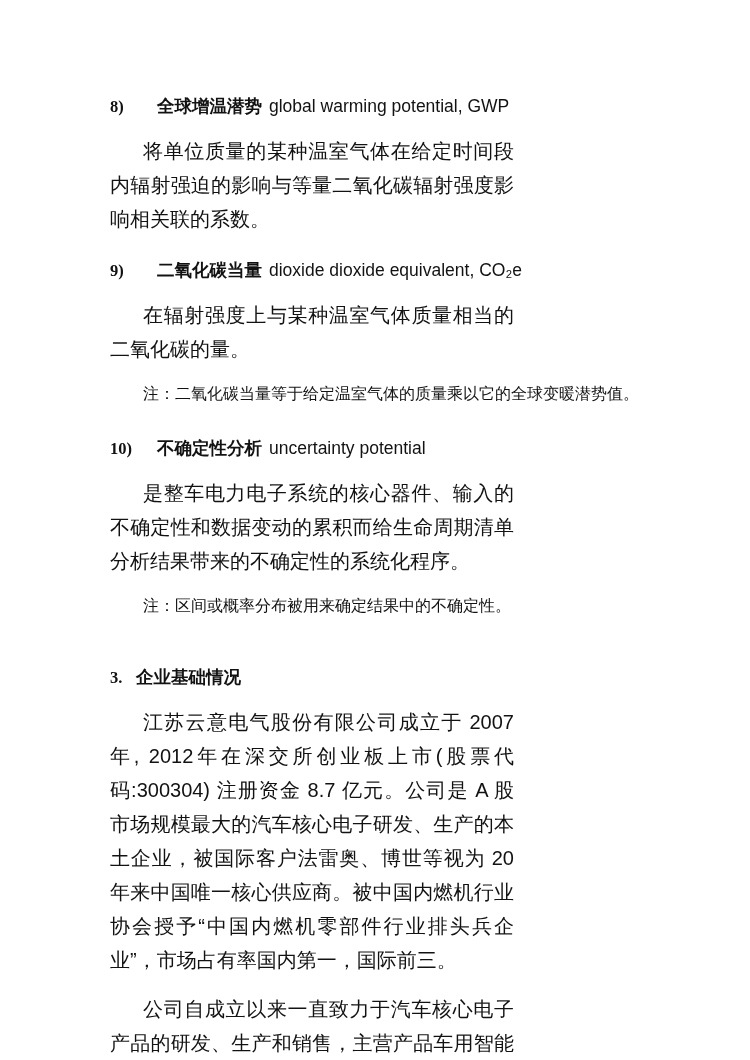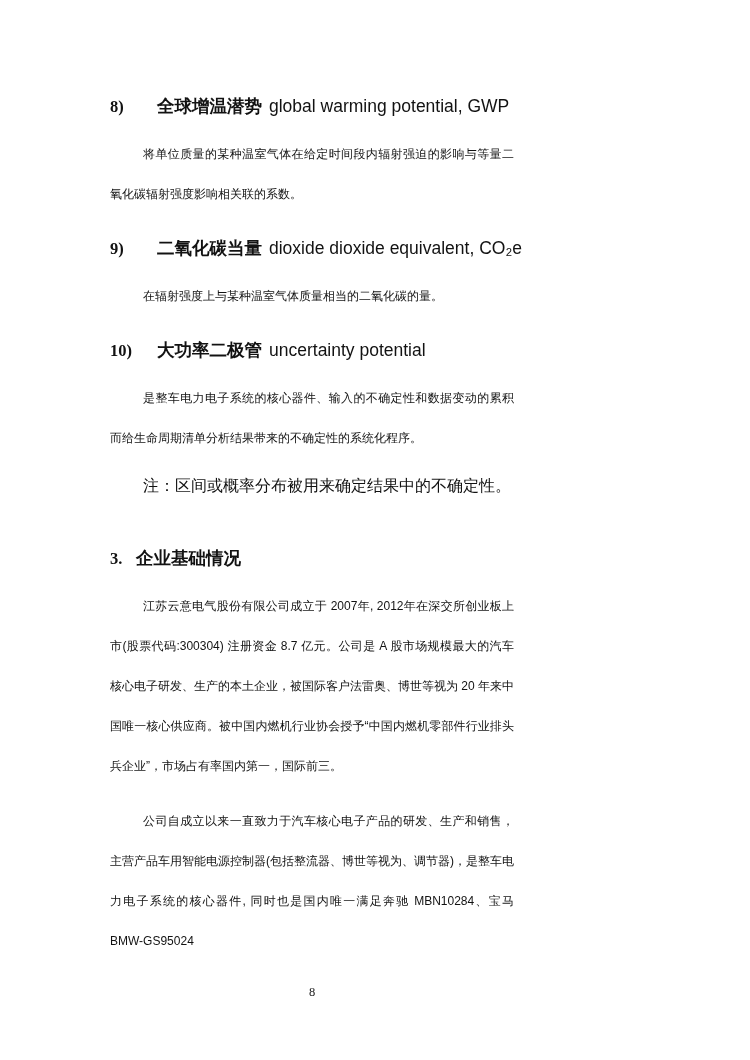--- a/index.html
+++ b/index.html
@@ -40,22 +40,22 @@
   }
   .term-cn {
     font-weight: 700;
   }
   .term-en {
     font-weight: 400;
     margin-left: 7px;
   }
   
   .para {
-    font-size: 12px;
-    line-height: 40px;
+    font-size: 20px;
+    line-height: 34px;
     text-align: justify;
     text-indent: 33px;
     margin: 15px 0 0 0;
   }
   .note {
     font-size: 16px;
     line-height: 38.5px;
     text-indent: 33px;
     margin: 9px 0 0 0;
     white-space: nowrap;
@@ -90,23 +90,24 @@
 
   <div class="def-heading first">
     <span class="num">8)</span><span class="term-cn">全球增温潜势</span><span class="term-en">global warming potential, GWP</span>
   </div>
   <p class="para">将单位质量的某种温室气体在给定时间段内辐射强迫的影响与等量二氧化碳辐射强度影响相关联的系数。</p>
 
   <div class="def-heading">
     <span class="num">9)</span><span class="term-cn">二氧化碳当量</span><span class="term-en">dioxide dioxide equivalent, CO₂e</span>
   </div>
   <p class="para">在辐射强度上与某种温室气体质量相当的二氧化碳的量。</p>
+  <p class="note">注：二氧化碳当量等于给定温室气体的质量乘以它的全球变暖潜势值。</p>
 
   <div class="def-heading">
-    <span class="num">10)</span><span class="term-cn">大功率二极管</span><span class="term-en">uncertainty potential</span>
+    <span class="num">10)</span><span class="term-cn">不确定性分析</span><span class="term-en">uncertainty potential</span>
   </div>
   <p class="para">是整车电力电子系统的核心器件、输入的不确定性和数据变动的累积而给生命周期清单分析结果带来的不确定性的系统化程序。</p>
   <p class="note">注：区间或概率分布被用来确定结果中的不确定性。</p>
 
   <div class="sec-heading">
     <span class="sec-num">3.</span><span class="sec-title">企业基础情况</span>
   </div>
   <p class="para">江苏云意电气股份有限公司成立于 2007年, 2012年在深交所创业板上市(股票代码:300304)  注册资金 8.7 亿元。公司是 A 股市场规模最大的汽车核心电子研发、生产的本土企业，被国际客户法雷奥、博世等视为 20 年来中国唯一核心供应商。被中国内燃机行业协会授予“中国内燃机零部件行业排头兵企业”，市场占有率国内第一，国际前三。</p>
   <p class="para">公司自成立以来一直致力于汽车核心电子产品的研发、生产和销售，主营产品车用智能电源控制器(包括整流器、博世等视为、调节器)，是整车电力电子系统的核心器件, 同时也是国内唯一满足奔驰 MBN10284、宝马 BMW-GS95024</p>
 

